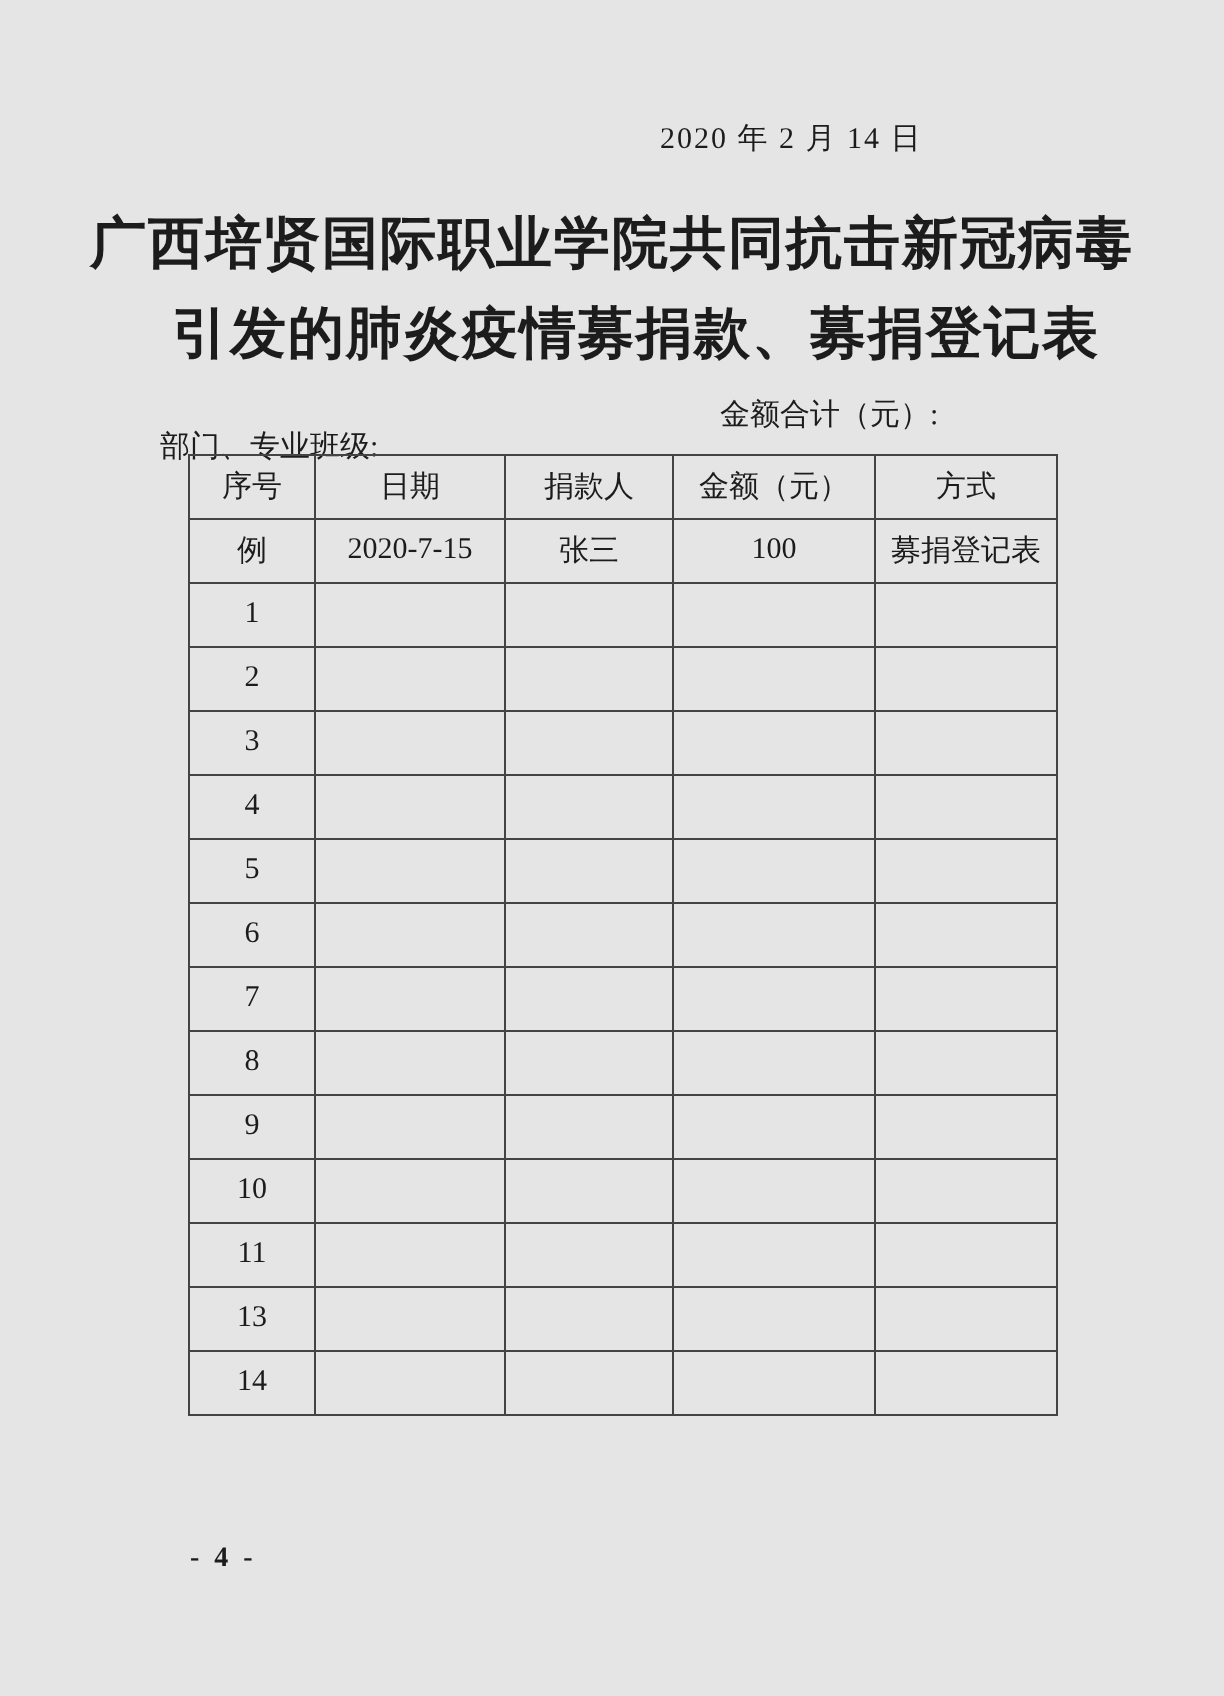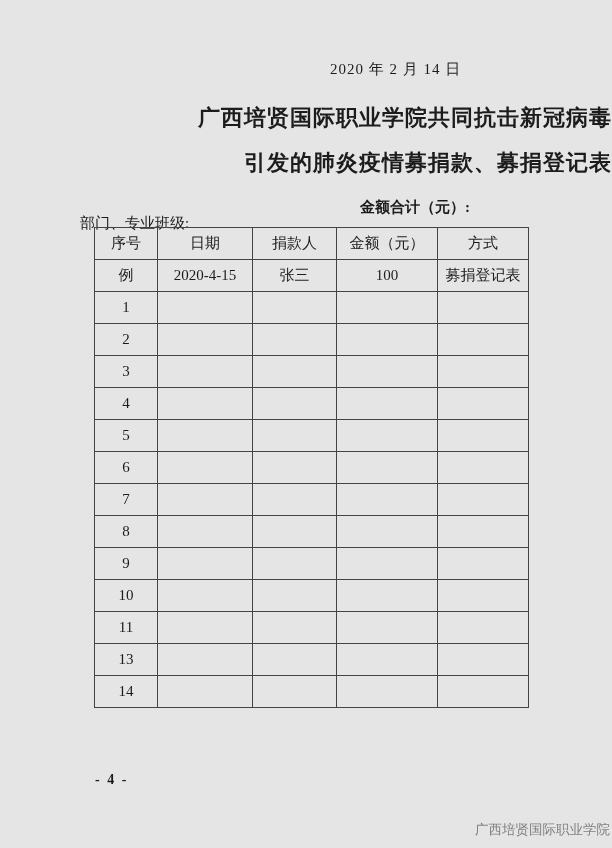--- a/index.html
+++ b/index.html
@@ -20,37 +20,37 @@
     top: 60px;
     left: 330px;
     font-size: 15px;
     letter-spacing: 1px;
     white-space: nowrap;
   }
   .title {
     position: absolute;
     left: 0;
     width: 612px;
-    text-align: right;
+    text-align: center;
     font-weight: bold;
-    font-size: 22px;
+    font-size: 28px;
     letter-spacing: 1px;
     white-space: nowrap;
   }
   .title-line1 { top: 103px; }
   .title-line2 { top: 148px; padding-left: 24px; }
   .labels-row {
     position: absolute;
     top: 198px;
     left: 0;
     width: 612px;
     font-size: 15px;
   }
   .dept-label { position: absolute; left: 80px; top: 0; white-space: nowrap; margin-top: 16px; }
-  .total-label { position: absolute; left: 360px; top: 0; white-space: nowrap; font-weight: bold; }
+  .total-label { position: absolute; left: 360px; top: 0; white-space: nowrap; }
   table.donation {
     position: absolute;
     top: 227px;
     left: 94px;
     width: 434px;
     border-collapse: collapse;
     table-layout: fixed;
     font-size: 15px;
   }
   table.donation td {
@@ -114,21 +114,21 @@
     <tbody>
         <tr>
           <td>序号</td>
           <td>日期</td>
           <td>捐款人</td>
           <td>金额（元）</td>
           <td>方式</td>
         </tr>
         <tr>
           <td>例</td>
-          <td>2020-4-15</td>
+          <td>2020-7-15</td>
           <td>张三</td>
           <td>100</td>
           <td>募捐登记表</td>
         </tr>
         <tr>
           <td>1</td>
           <td></td>
           <td></td>
           <td></td>
           <td></td>
@@ -215,15 +215,14 @@
           <td></td>
           <td></td>
           <td></td>
           <td></td>
         </tr>
       </tbody>
   </table>
 
   <div class="page-number">- 4 -</div>
 
-  <div class="footer-watermark">广西培贤国际职业学院</div>
 
 </div>
 
 </body></html>

